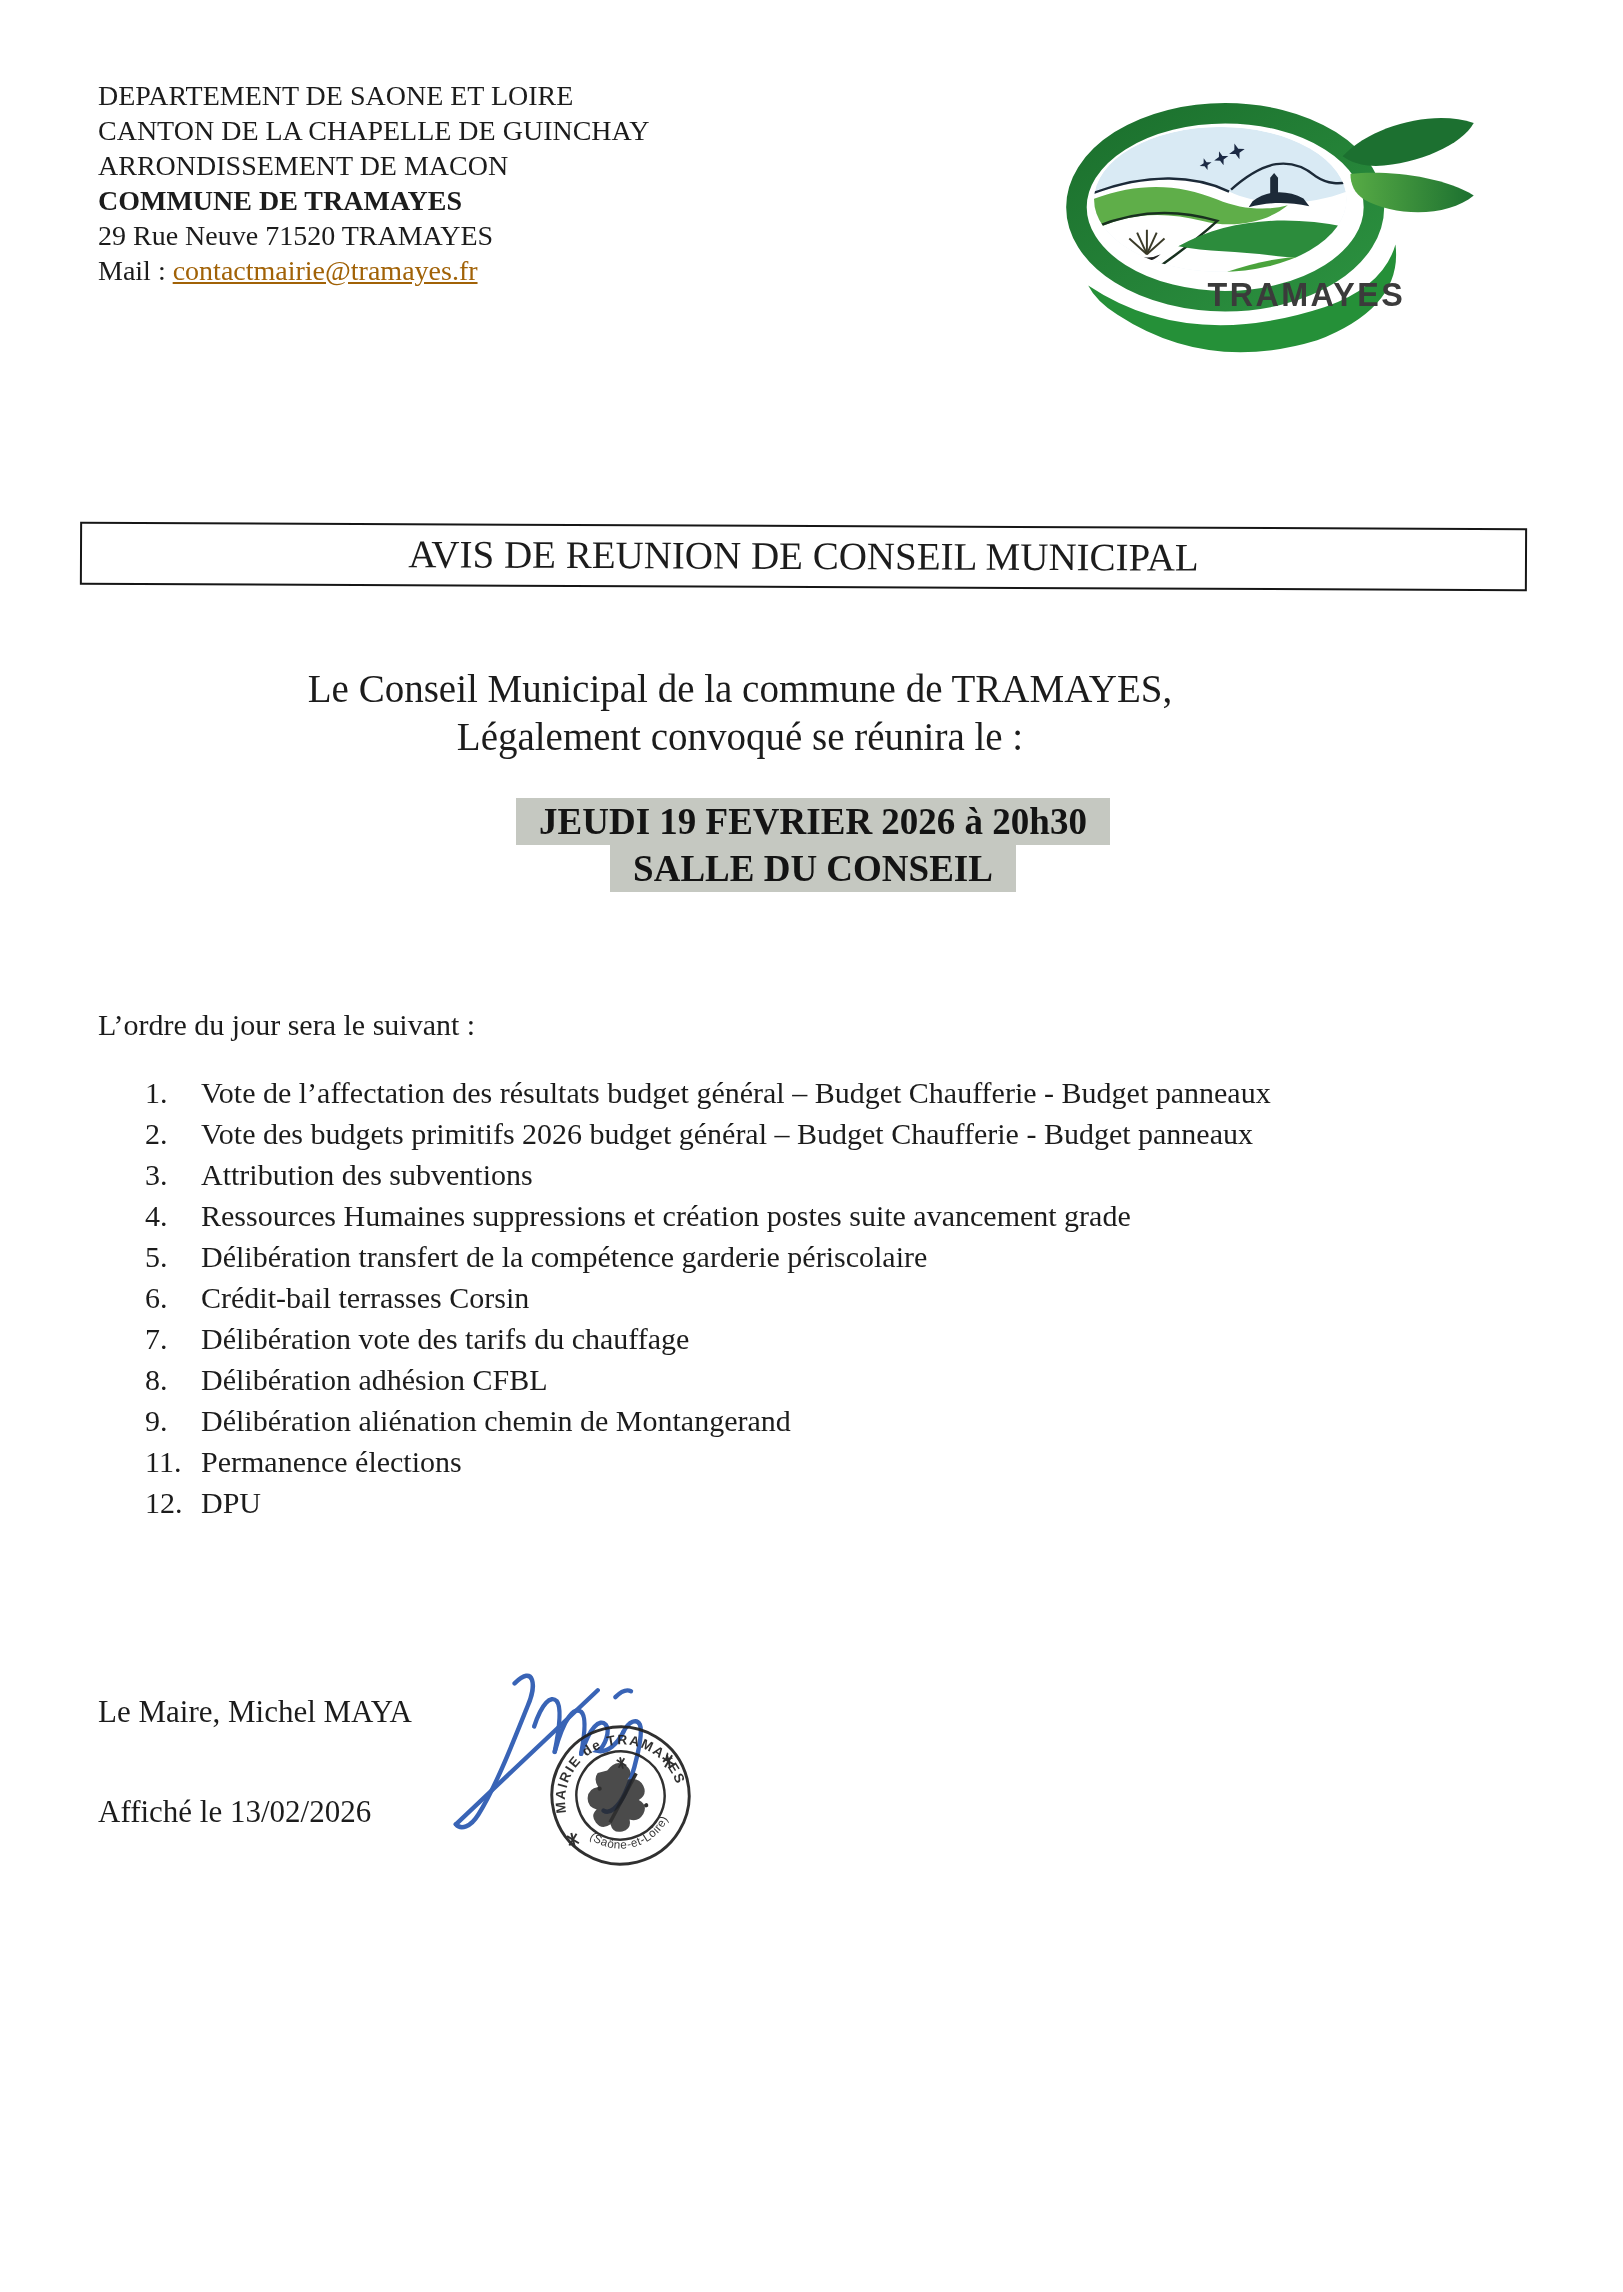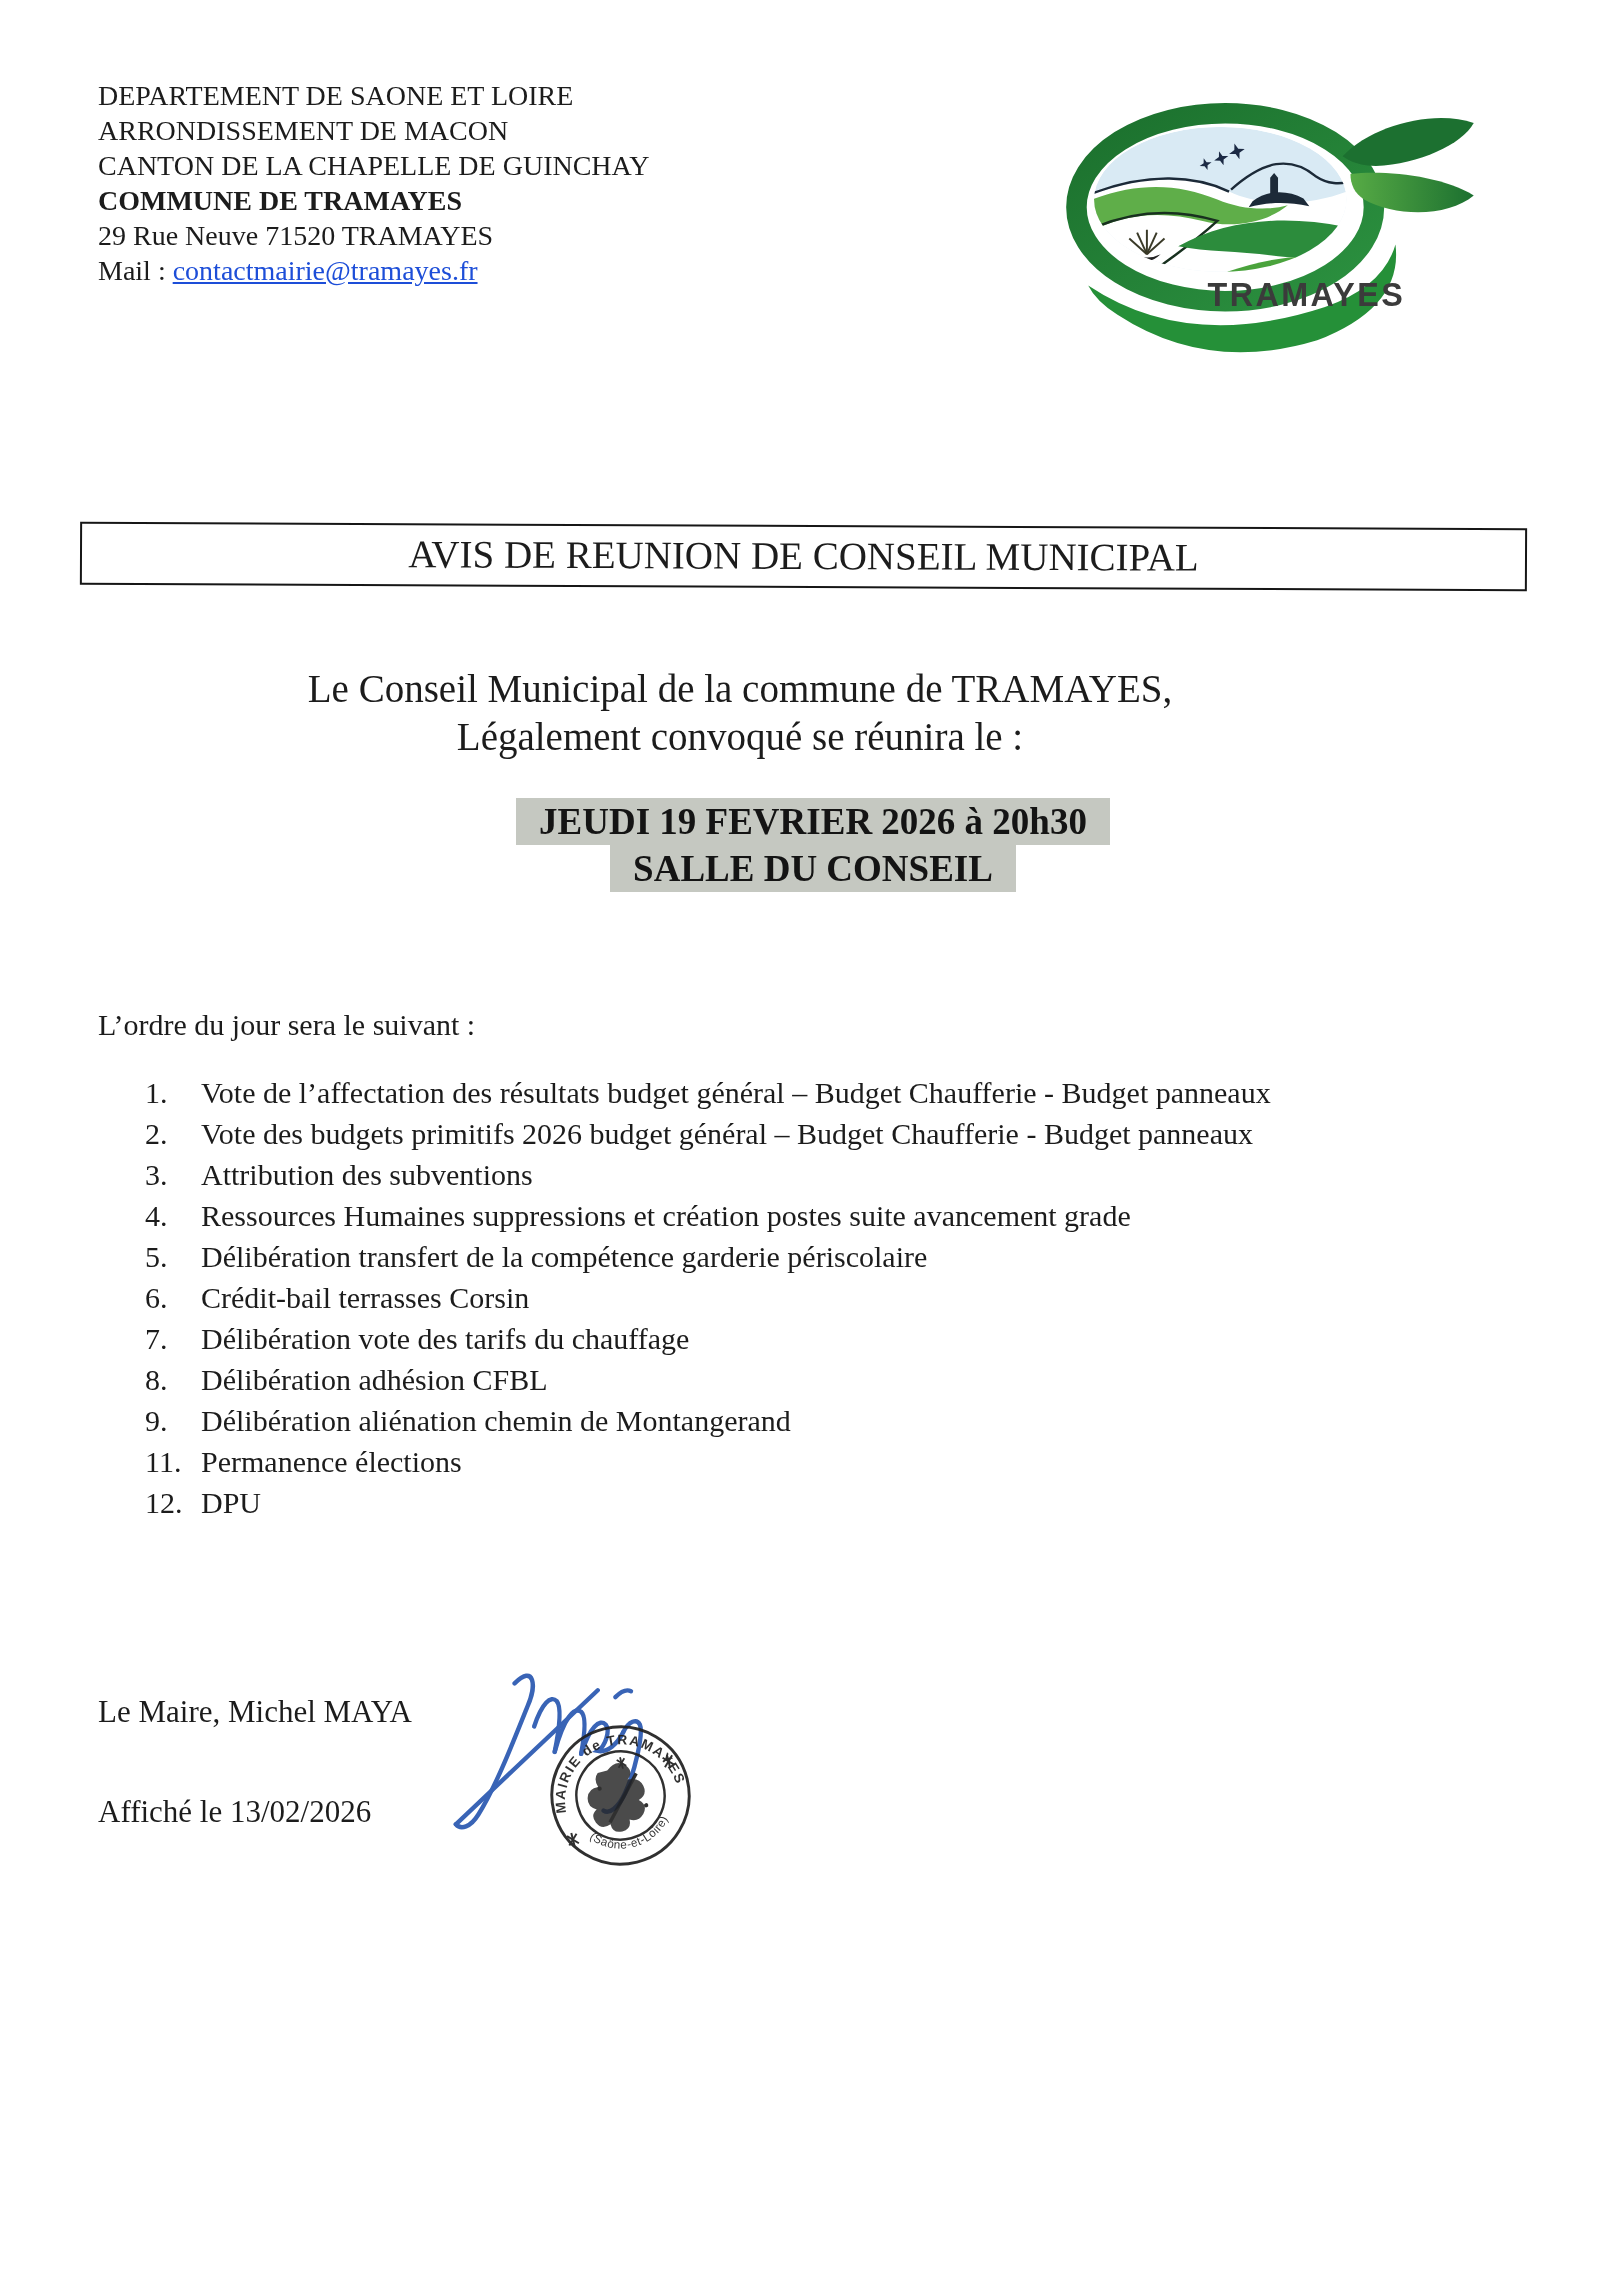--- a/index.html
+++ b/index.html
@@ -7,21 +7,21 @@
   body {
     width:1623px; height:2293px; position:relative;
     font-family:"Liberation Serif","DejaVu Serif",serif;
     color:#1c1c1c;
   }
   .page { position:absolute; inset:0; overflow:hidden; }
 
   
   .letterhead { position:absolute; left:98px; top:78px; font-size:28px; line-height:35px; }
   .lh-line.bold { font-weight:bold; }
-  .mail-link { color:#1d4ed8; text-decoration:underline; cursor:pointer; }
+  .mail-link { color:#a16207; text-decoration:underline; cursor:pointer; }
 
   
   .logo { position:absolute; left:1031px; top:80px; width:451px; height:274px; }
 
   
   .title-box {
     position:absolute; left:80px; top:525px; width:1447px; height:63px;
     border:2.9px solid #161616; text-align:center; line-height:57px;
     font-size:39px; transform:rotate(0.25deg); background:#fff;
   }
@@ -53,22 +53,22 @@
   svg text.logo-word { font-family:"Liberation Sans","DejaVu Sans",sans-serif; }
   svg text.stamp-word { font-family:"Liberation Sans","DejaVu Sans",sans-serif; }
 </style>
 </head>
 <body>
 
 <div class="page">
 
   <div class="letterhead">
     <div class="lh-line">DEPARTEMENT DE SAONE ET LOIRE</div>
+    <div class="lh-line">CANTON DE LA CHAPELLE DE GUINCHAY</div>
     <div class="lh-line">ARRONDISSEMENT DE MACON</div>
-    <div class="lh-line">CANTON DE LA CHAPELLE DE GUINCHAY</div>
     <div class="lh-line bold">COMMUNE DE TRAMAYES</div>
     <div class="lh-line">29 Rue Neuve 71520 TRAMAYES</div>
     <div class="lh-line">
       <span>Mail : </span><a class="mail-link">contactmairie@tramayes.fr</a>
     </div>
   </div>
 
   <div class="logo">
     <svg width="451" height="274" viewBox="0 0 460 280">
       <defs>

